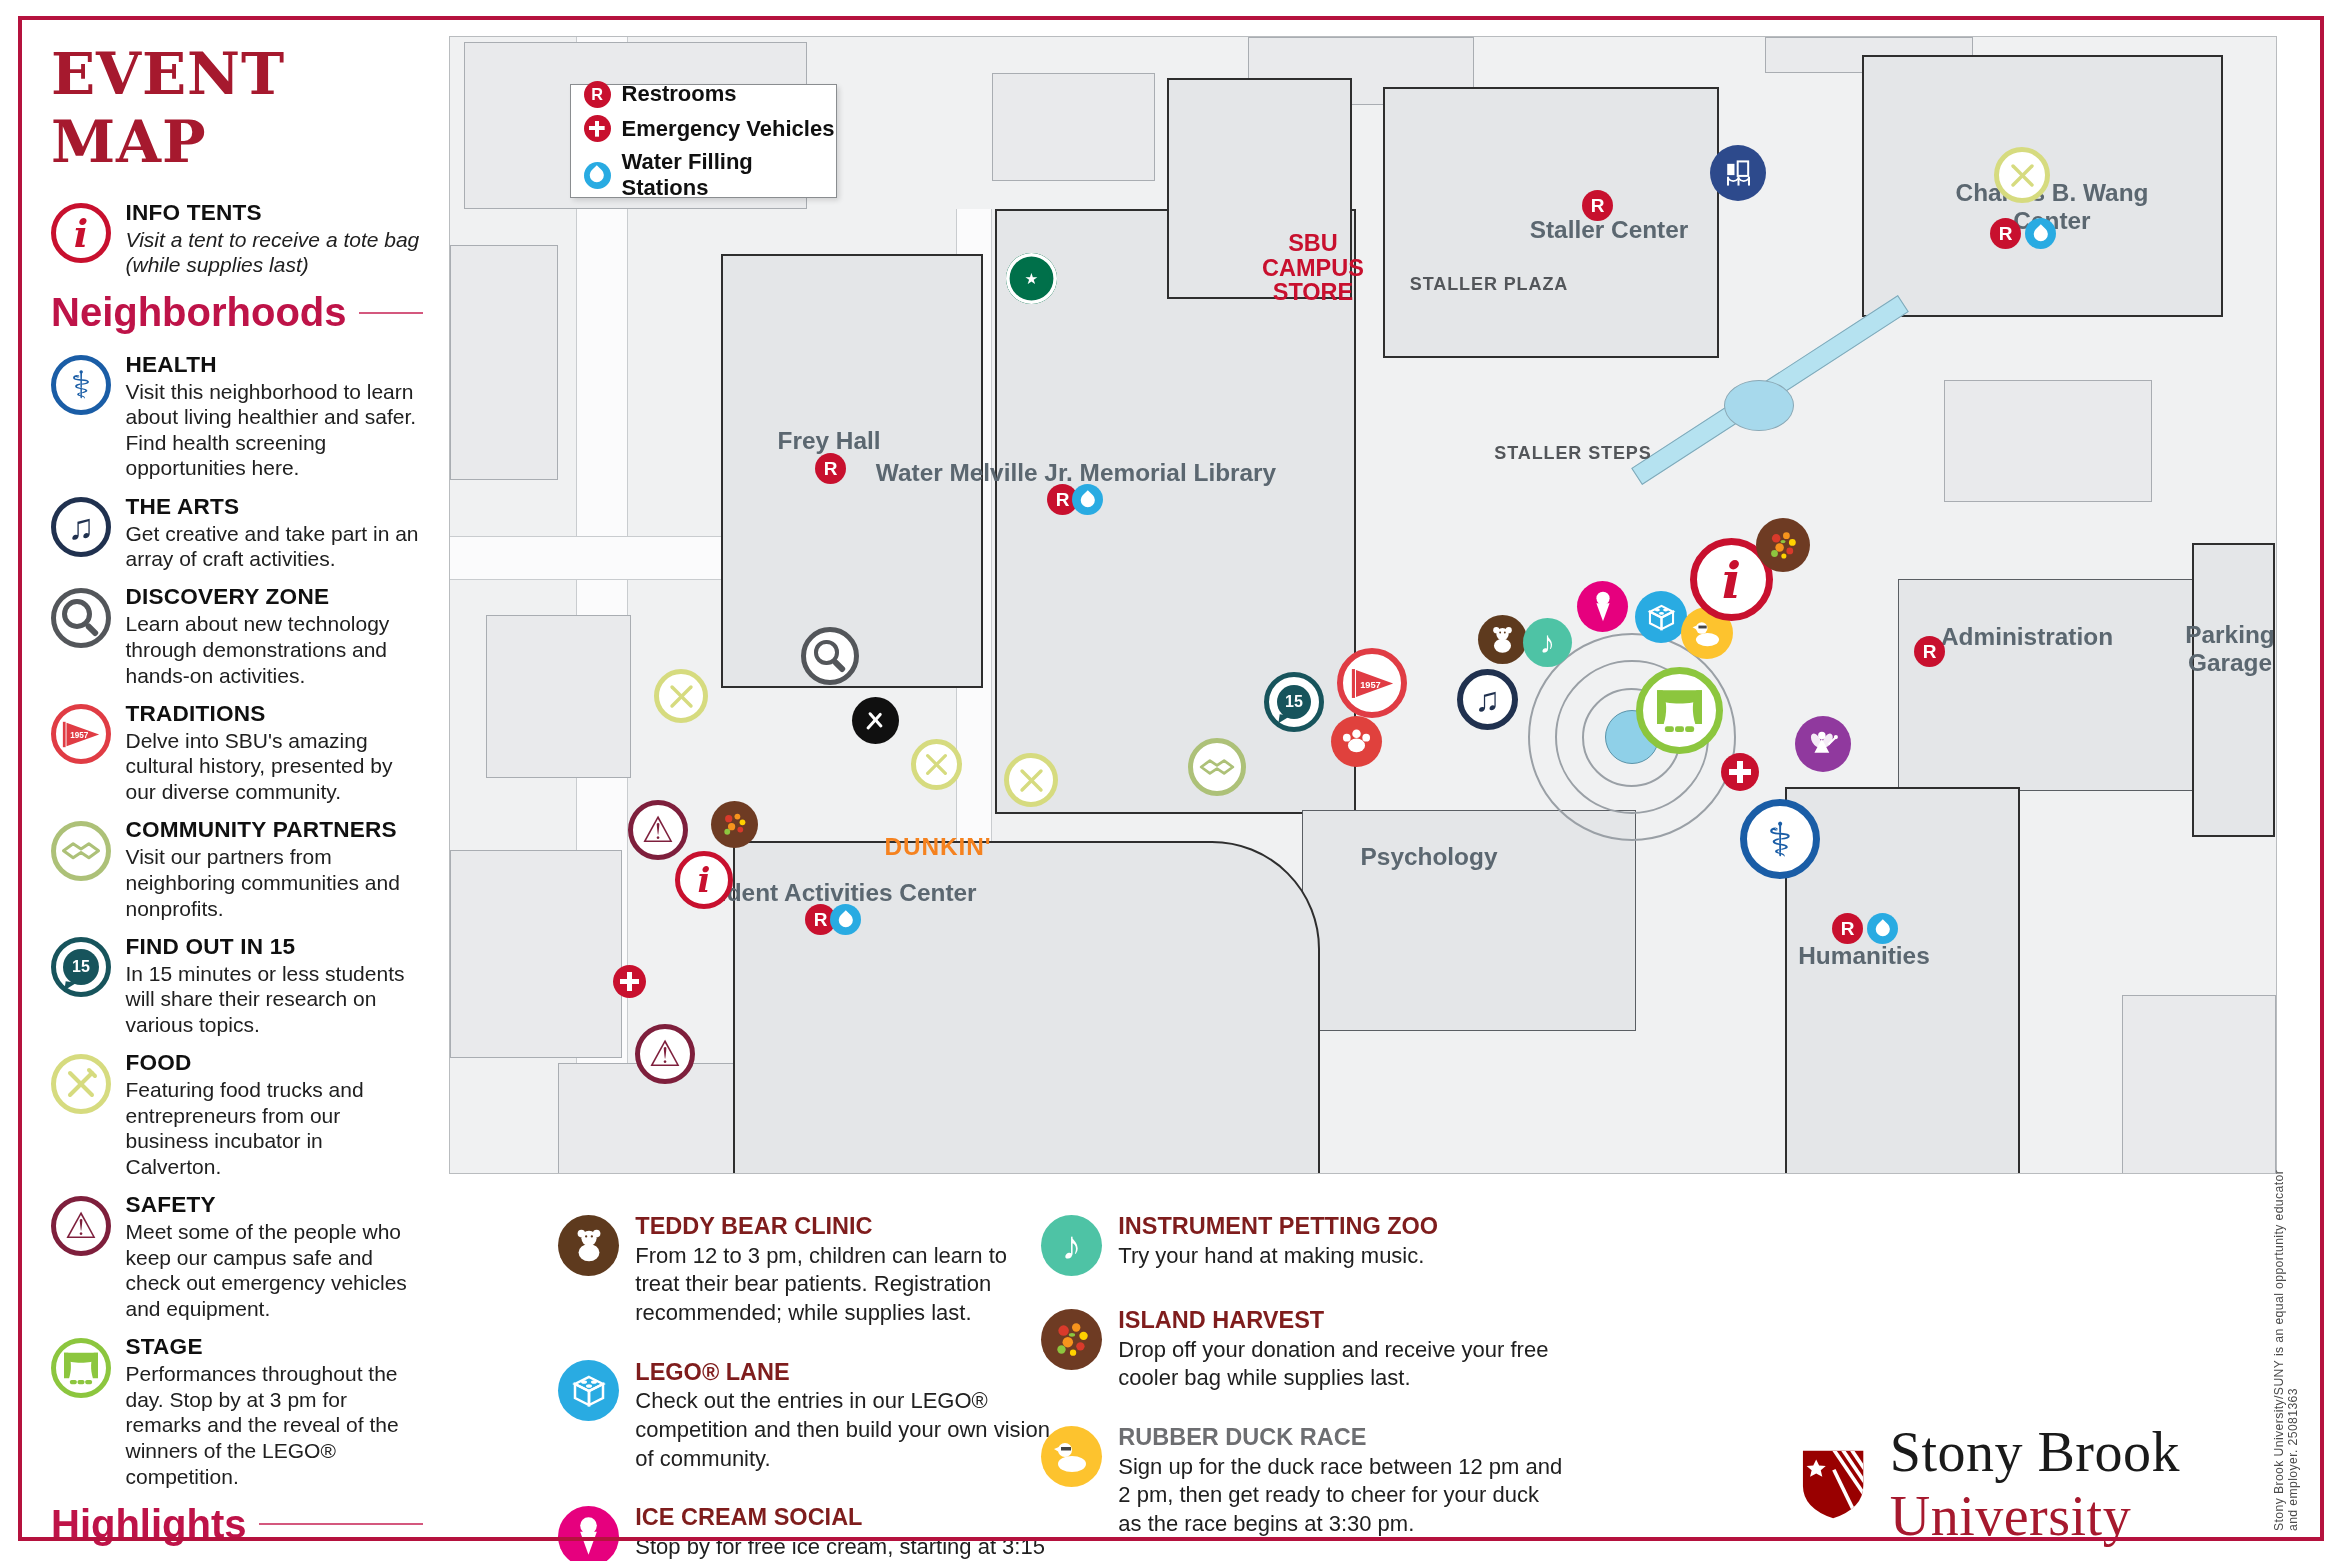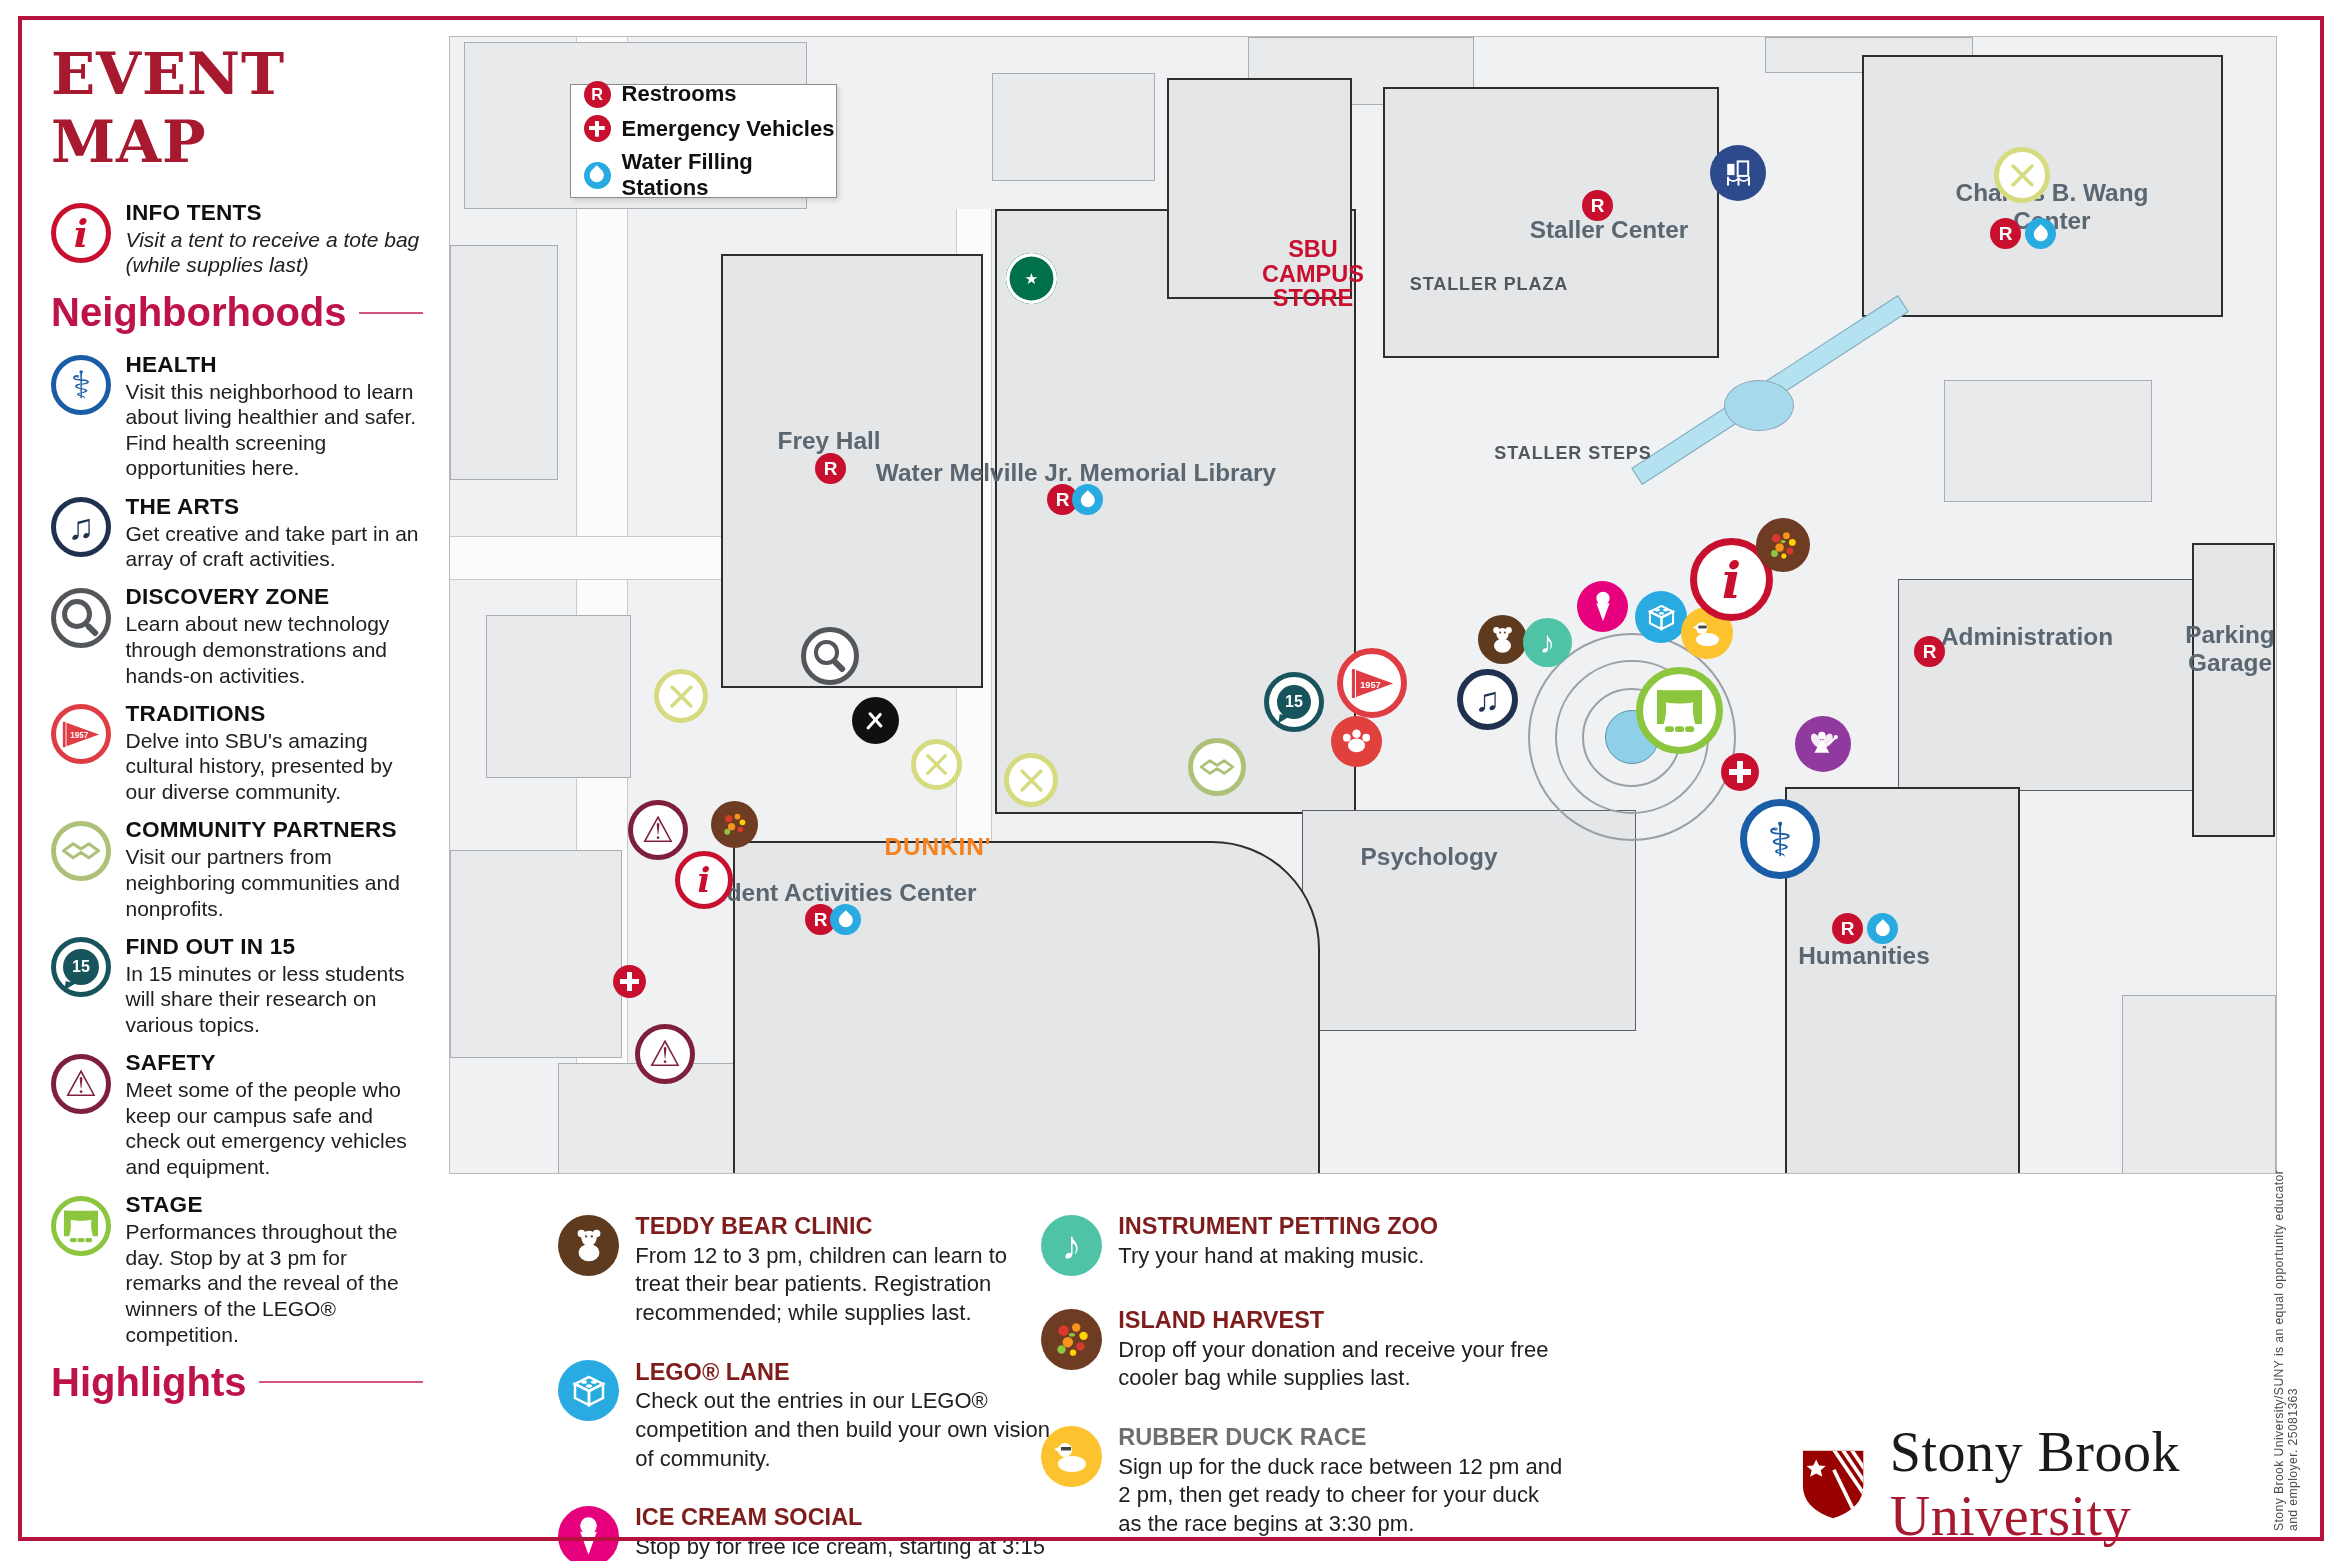--- a/index.html
+++ b/index.html
@@ -170,20 +170,35 @@
           <span class="bub">
             <b>15</b>
           </span>
         </div>
       <div class="ntx">
           <div class="ntitle">FIND OUT IN 15</div>
       <div class="ndesc">In 15 minutes or less students will share their research on various topics.</div>
         </div>
     </div>
 
+    <div class="nitem">
+      <div class="nic out" style="color:#D6DB7F">
+        <svg width="36" height="36" viewBox="0 0 36 36">
+            <g stroke="#D6DB7F" stroke-width="4" stroke-linecap="round">
+              <line x1="7" y1="7" x2="29" y2="29"></line>
+              <line x1="29" y1="7" x2="7" y2="29"></line>
+              <line x1="26" y1="4" x2="32" y2="10"></line>
+            </g>
+          </svg>
+      </div>
+      <div class="ntx">
+          <div class="ntitle">FOOD</div>
+      <div class="ndesc">Featuring food trucks and entrepreneurs from our business incubator in Calverton.</div>
+        </div>
+    </div>
 
     <div class="nitem">
       <div class="nic out" style="color:#7E1F3C">
           <span style="font-size:36px;color:#7E1F3C">⚠</span>
         </div>
       <div class="ntx">
           <div class="ntitle">SAFETY</div>
       <div class="ndesc">Meet some of the people who keep our campus safe and check out emergency vehicles and equipment.</div>
         </div>
     </div>
@@ -258,21 +273,21 @@
       <div class="lrow">
         <span class="mk dmk">
             <span class="drop"></span>
           </span>
         <span class="label">Water Filling Stations</span>
       </div>
     </div>
 
     <div class="mlabel" style="left:379px;top:404px">Frey Hall</div>
     <div class="mlabel" style="left:626px;top:436px">Water Melville Jr. Memorial Library</div>
-    <div class="mlabel red" style="left:863px;top:237px">SBU
+    <div class="mlabel red" style="left:863px;top:231px">SBU
 CAMPUS
 STORE</div>
     <div class="mlabel" style="left:1159px;top:193px">Staller Center</div>
     <div class="mlabel sm" style="left:1039px;top:247px">STALLER PLAZA</div>
     <div class="mlabel sm" style="left:1123px;top:416px">STALLER STEPS</div>
     <div class="mlabel" style="left:1602px;top:170px">Charles B. Wang Center</div>
     <div class="mlabel" style="left:1577px;top:600px">Administration</div>
     <div class="mlabel" style="left:1780px;top:612px">Parking
 Garage</div>
     <div class="mlabel" style="left:979px;top:820px">Psychology</div>

